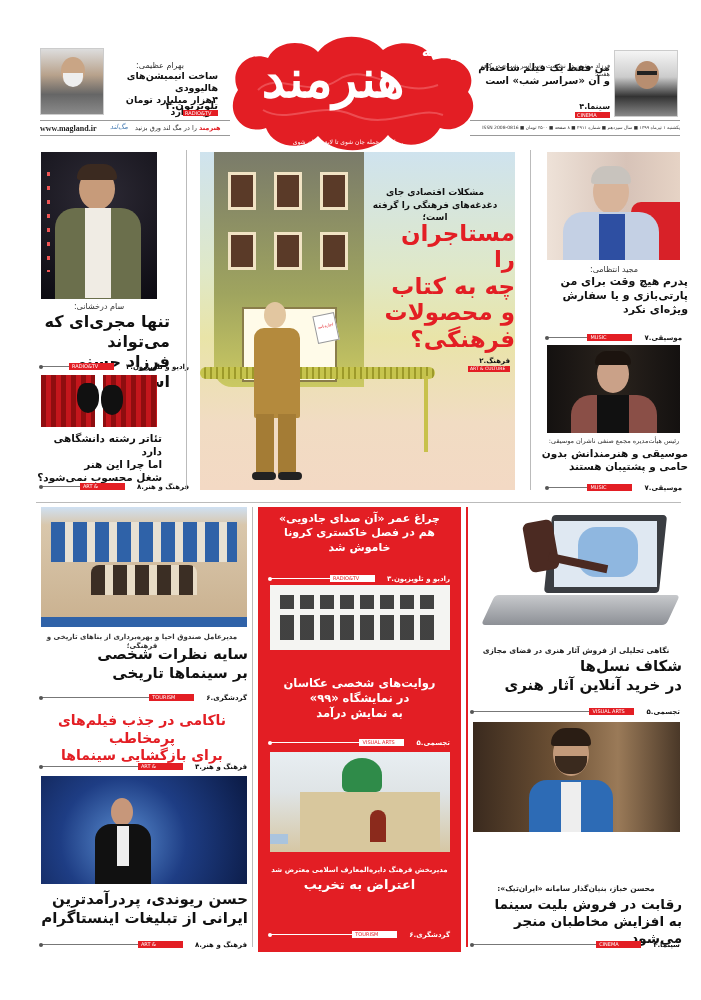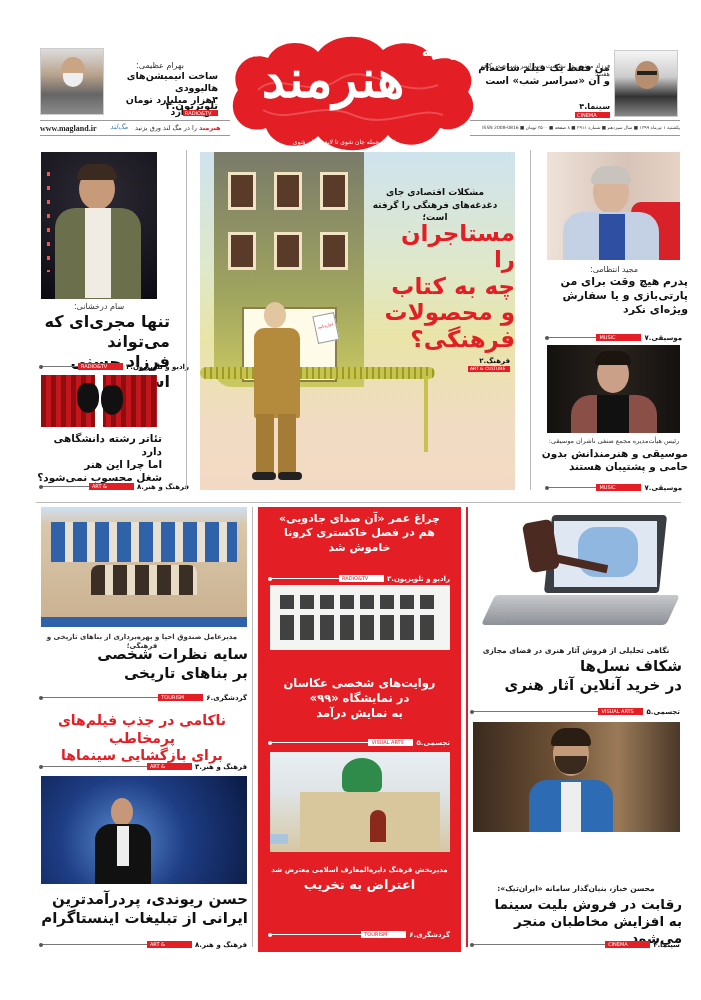--- a/index.html
+++ b/index.html
@@ -3,21 +3,21 @@
 <meta charset="utf-8">
 <style>
   * { box-sizing: border-box; margin: 0; padding: 0; }
   body { width: 701px; height: 1000px; background: #fff; font-family: "DejaVu Sans", sans-serif; position: relative; overflow: hidden; direction: rtl; }
   .abs { position: absolute; }
   .kicker { font-size: 8px; color: #333; text-align: center; line-height: 1.3; }
   .hl { font-weight: bold; text-align: right; line-height: 1.25; color: #111; }
   .hl-red { font-weight: bold; text-align: center; line-height: 1.25; color: #e31e24; }
   .hl-white { font-weight: bold; text-align: center; line-height: 1.3; color: #fff; }
   .secline { position: absolute; height: 9px; display: flex; align-items: center; direction: rtl; }
-  .secline .sec-label { font-size: 7px; font-weight: bold; color: #111; white-space: nowrap; padding-left: 3px; }
+  .secline .sec-label { font-size: 7px; font-weight: bold; color: #111; white-space: nowrap; padding-left: 12px; }
   .secline .sec-tag { background: #e31e24; color: #fff; font-size: 5px; height: 7px; line-height: 7px; padding: 0 3px; width: 45px; direction: ltr; text-align: left; }
   .secline .sec-rule { flex: 1; height: 1px; background: #777; position: relative; }
   .secline .sec-rule::after { content: ""; position: absolute; left: -2px; top: -1.5px; width: 4px; height: 4px; background: #555; border-radius: 50%; }
   .white-line .sec-label { color: #fff; }
   .white-line .sec-tag { background: #fff; color: #e31e24; }
   .white-line .sec-rule { background: #fff; }
   .white-line .sec-rule::after { background: #fff; }
   .photo { position: absolute; overflow: hidden; }
   .vrule { position: absolute; width: 1px; background: #bbb; }
   .hrule { position: absolute; height: 1px; background: #bbb; }
@@ -192,21 +192,21 @@
 <div class="hrule" style="left:36px; top:502px; width:645px;"></div>
 
 <div class="photo" style="left:41px; top:507px; width:206px; height:120px; background:linear-gradient(180deg,#cfe0f2 0%,#d9c7ac 15%,#c9b08e 100%);">
   <div style="position:absolute; left:10px; top:15px; width:186px; height:40px; background:repeating-linear-gradient(90deg,#2f62a8 0 14px,#e8e1d3 14px 22px);"></div>
   <div style="position:absolute; left:50px; top:58px; width:106px; height:30px; background:repeating-linear-gradient(90deg,#3b2e24 0 14px,#e8dcc6 14px 22px); border-radius:8px 8px 0 0;"></div>
   <div style="position:absolute; left:0; top:110px; width:206px; height:10px; background:#2f62a8;"></div>
 </div>
 <div class="abs kicker" style="left:36px; top:633px; width:212px; font-size:7px; font-weight:bold;">مدیرعامل صندوق احیا و بهره‌برداری از بناهای تاریخی و فرهنگی؛</div>
 <div class="abs hl" style="left:36px; top:645px; width:212px; font-size:15px;">
   <div>سایه نظرات شخصی</div>
-  <div>بر بناهای تاریخی</div>
+  <div>بر سینماها تاریخی</div>
 </div>
 <div class="secline" style="left:41px; top:693px; width:206px;">
   <span class="sec-label">گردشگری.۶</span>
   <span class="sec-tag">TOURISM</span>
   <span class="sec-rule"></span>
 </div>
 
 <div class="abs hl-red" style="left:36px; top:712px; width:212px; font-size:14px;">
   <div>ناکامی در جذب فیلم‌های پرمخاطب</div>
   <div>برای بازگشایی سینماها</div>

